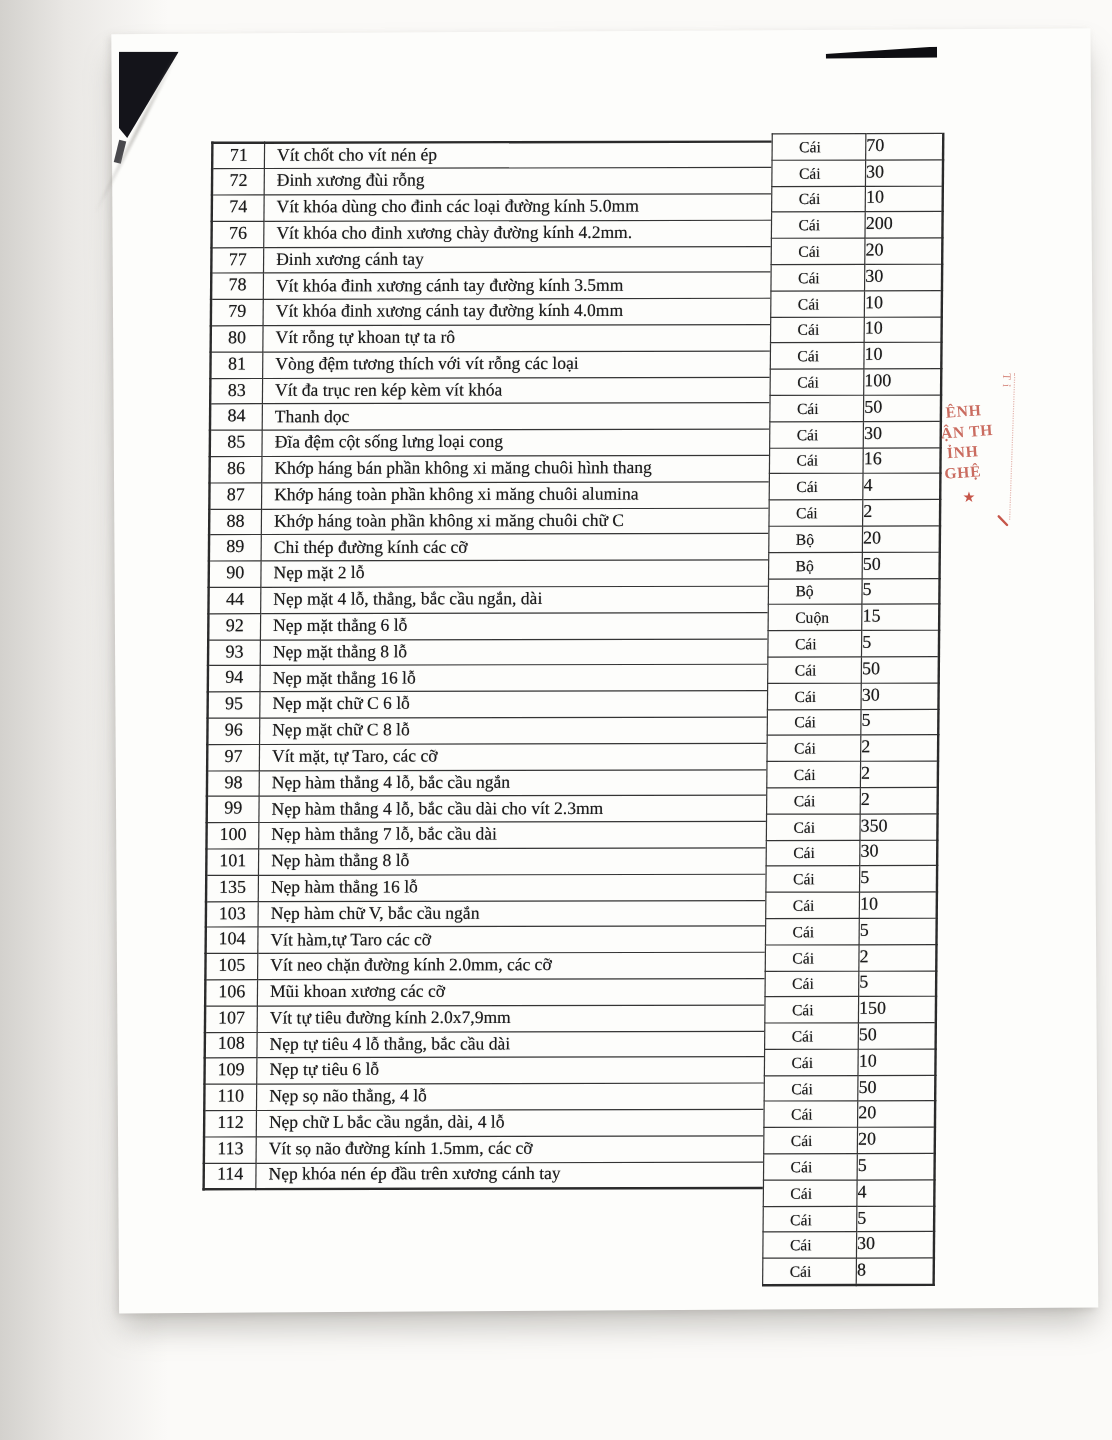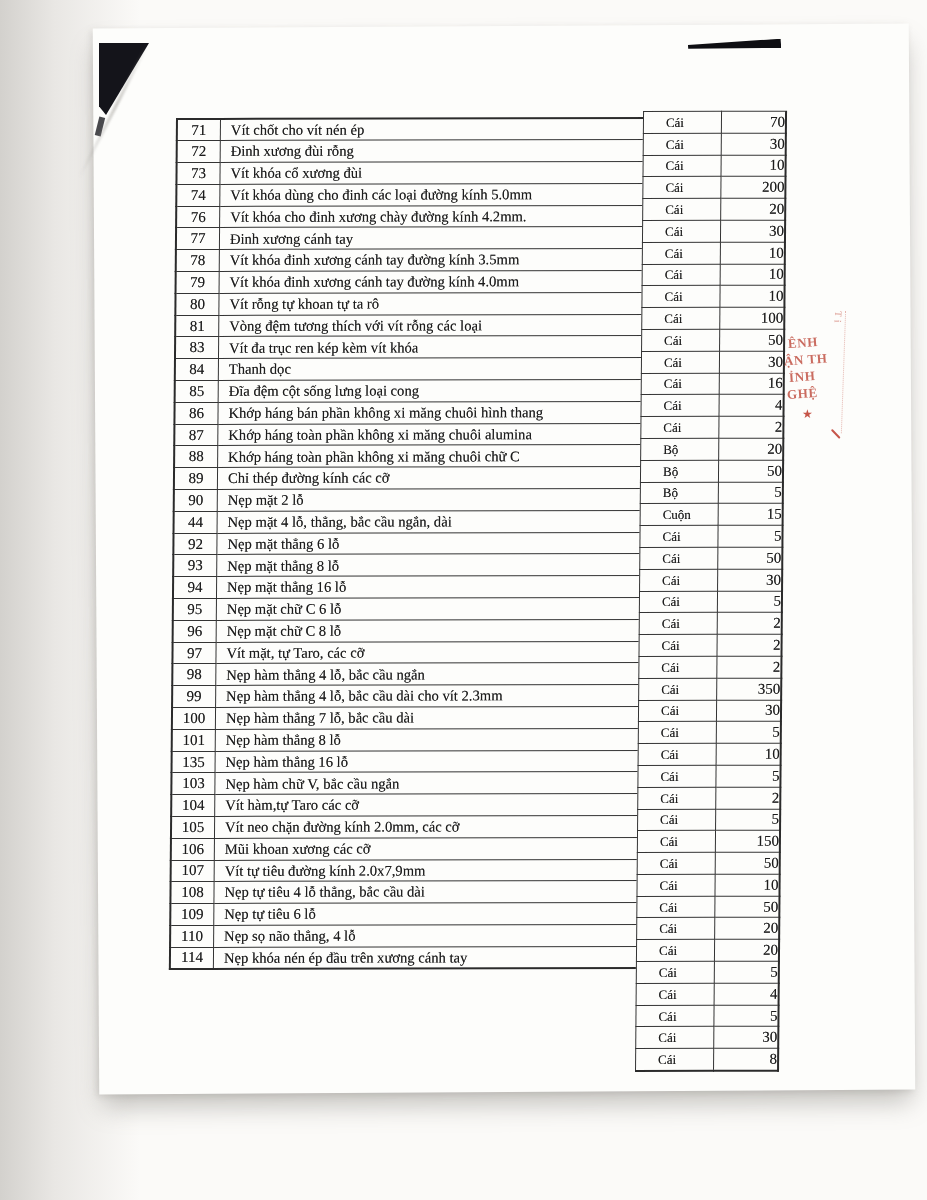--- a/index.html
+++ b/index.html
@@ -72,21 +72,21 @@
   .table-wrap tr{height:21.8px;}
   .table-wrap td{
     padding:0;vertical-align:middle;
     font-size:14.6px;line-height:1;
     text-shadow:0 0 0.6px rgba(25,25,25,0.6);
     white-space:nowrap;overflow:hidden;
   }
   td.c-no{width:42px;text-align:center;font-size:15px;}
   td.c-desc{width:425px;padding-left:10px;}
   td.c-unit{width:55px;padding-left:22px;font-size:13px;}
-  td.c-qty{width:63px;text-align:right;font-size:15px;}
+  td.c-qty{width:63px;text-align:left;font-size:15px;}
 
   
   .stamp{
     position:absolute;left:779px;top:293px;width:118px;height:170px;
     color:#c2483c;opacity:.92;filter:blur(.2px);
     font-family:"Liberation Serif","DejaVu Serif",serif;
   }
   .stamp .arc{position:absolute;border:0 solid currentColor;border-radius:50%;}
   .arc-t1{left:11px;top:11px;width:33px;height:11px;border-top-width:2.2px;transform:rotate(-11deg);}
   .arc-t2{left:8px;top:29px;width:38px;height:12px;border-top-width:2.4px;transform:rotate(-11deg);}
@@ -128,24 +128,20 @@
     <tbody id="rows-left">
         <tr>
           <td class="c-no">71</td>
           <td class="c-desc">Vít chốt cho vít nén ép</td>
         </tr>
         <tr>
           <td class="c-no">72</td>
           <td class="c-desc">Đinh xương đùi rỗng</td>
         </tr>
         <tr>
-          <td class="c-no">73</td>
-          <td class="c-desc">Vít khóa cổ xương đùi</td>
-        </tr>
-        <tr>
           <td class="c-no">74</td>
           <td class="c-desc">Vít khóa dùng cho đinh các loại đường kính 5.0mm</td>
         </tr>
         <tr>
           <td class="c-no">76</td>
           <td class="c-desc">Vít khóa cho đinh xương chày đường kính 4.2mm.</td>
         </tr>
         <tr>
           <td class="c-no">77</td>
           <td class="c-desc">Đinh xương cánh tay</td>
@@ -270,20 +266,28 @@
           <td class="c-no">108</td>
           <td class="c-desc">Nẹp tự tiêu 4 lỗ thẳng, bắc cầu dài</td>
         </tr>
         <tr>
           <td class="c-no">109</td>
           <td class="c-desc">Nẹp tự tiêu 6 lỗ</td>
         </tr>
         <tr>
           <td class="c-no">110</td>
           <td class="c-desc">Nẹp sọ não thẳng, 4 lỗ</td>
+        </tr>
+        <tr>
+          <td class="c-no">112</td>
+          <td class="c-desc">Nẹp chữ L bắc cầu ngắn, dài, 4 lỗ</td>
+        </tr>
+        <tr>
+          <td class="c-no">113</td>
+          <td class="c-desc">Vít sọ não đường kính 1.5mm, các cỡ</td>
         </tr>
         <tr>
           <td class="c-no">114</td>
           <td class="c-desc">Nẹp khóa nén ép đầu trên xương cánh tay</td>
         </tr>
       </tbody>
   </table>
   <div class="right-group">
     <table class="tbl-right">
       <tbody id="rows-right">

